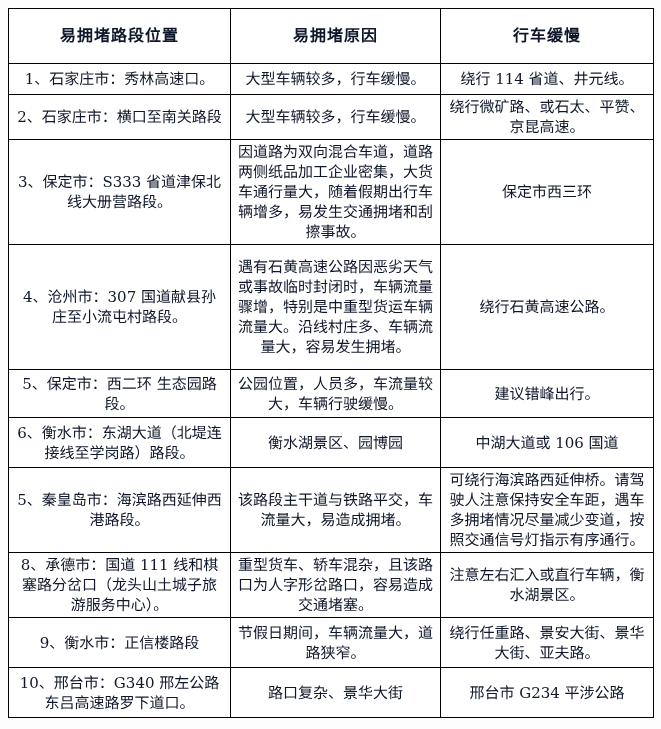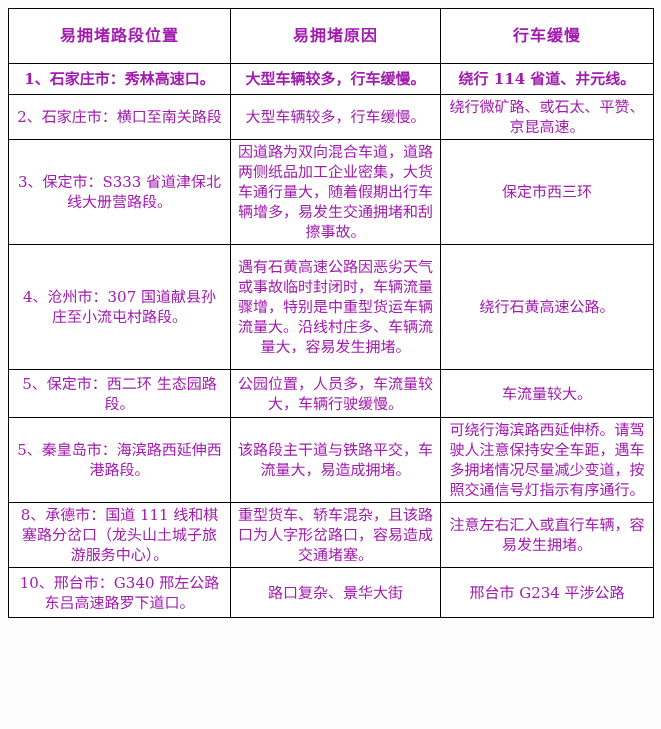--- a/index.html
+++ b/index.html
@@ -25,33 +25,33 @@
     border-collapse: collapse;
     table-layout: fixed;
     background: #ffffff;
   }
   table.congestion-table th,
   table.congestion-table td {
     border: 1px solid #000000;
     text-align: center;
     vertical-align: middle;
     padding: 2px 7px;
-    color: #a21caf;
+    color: #0f172a;
     font-size: 15px;
     line-height: 20px;
     word-break: break-all;
   }
   table.congestion-table th {
     font-size: 16px;
     font-weight: bold;
     letter-spacing: 1px;
   }
   
   tr.h-head { height: 55px; }
-  tr.h-r1  { height: 31px; font-weight: bold; }
+  tr.h-r1  { height: 31px; }
   tr.h-r2  { height: 42px; border-radius: 22px; }
   tr.h-r3  { height: 102px; }
   tr.h-r4  { height: 125px; }
   tr.h-r5  { height: 48px; }
   tr.h-r6  { height: 50px; }
   tr.h-r7  { height: 80px; }
   tr.h-r8  { height: 59px; border-radius: 28px; }
   tr.h-r9  { height: 50px; }
   tr.h-r10 { height: 50px; }
 </style>
@@ -89,31 +89,41 @@
         <td>保定市西三环</td>
       </tr>
       <tr class="h-r4">
         <td>4、沧州市：307 国道献县孙庄至小流屯村路段。</td>
         <td>遇有石黄高速公路因恶劣天气或事故临时封闭时，车辆流量骤增，特别是中重型货运车辆流量大。沿线村庄多、车辆流量大，容易发生拥堵。</td>
         <td>绕行石黄高速公路。</td>
       </tr>
       <tr class="h-r5">
         <td>5、保定市：西二环 生态园路段。</td>
         <td>公园位置，人员多，车流量较大，车辆行驶缓慢。</td>
-        <td>车流量较大。</td>
+        <td>建议错峰出行。</td>
+      </tr>
+      <tr class="h-r6">
+        <td>6、衡水市：东湖大道（北堤连接线至学岗路）路段。</td>
+        <td>衡水湖景区、园博园</td>
+        <td>中湖大道或 106 国道</td>
       </tr>
       <tr class="h-r7">
         <td>5、秦皇岛市：海滨路西延伸西港路段。</td>
         <td>该路段主干道与铁路平交，车流量大，易造成拥堵。</td>
         <td>可绕行海滨路西延伸桥。请驾驶人注意保持安全车距，遇车多拥堵情况尽量减少变道，按照交通信号灯指示有序通行。</td>
       </tr>
       <tr class="h-r8">
         <td>8、承德市：国道 111 线和棋塞路分岔口（龙头山土城子旅游服务中心）。</td>
         <td>重型货车、轿车混杂，且该路口为人字形岔路口，容易造成交通堵塞。</td>
-        <td>注意左右汇入或直行车辆，容易发生拥堵。</td>
+        <td>注意左右汇入或直行车辆，衡水湖景区。</td>
+      </tr>
+      <tr class="h-r9">
+        <td>9、衡水市：正信楼路段</td>
+        <td>节假日期间，车辆流量大，道路狭窄。</td>
+        <td>绕行任重路、景安大街、景华大街、亚夫路。</td>
       </tr>
       <tr class="h-r10">
         <td>10、邢台市：G340 邢左公路东吕高速路罗下道口。</td>
         <td>路口复杂、景华大街</td>
         <td>邢台市 G234 平涉公路</td>
       </tr>
     </tbody>
   </table>
 </div>
 

